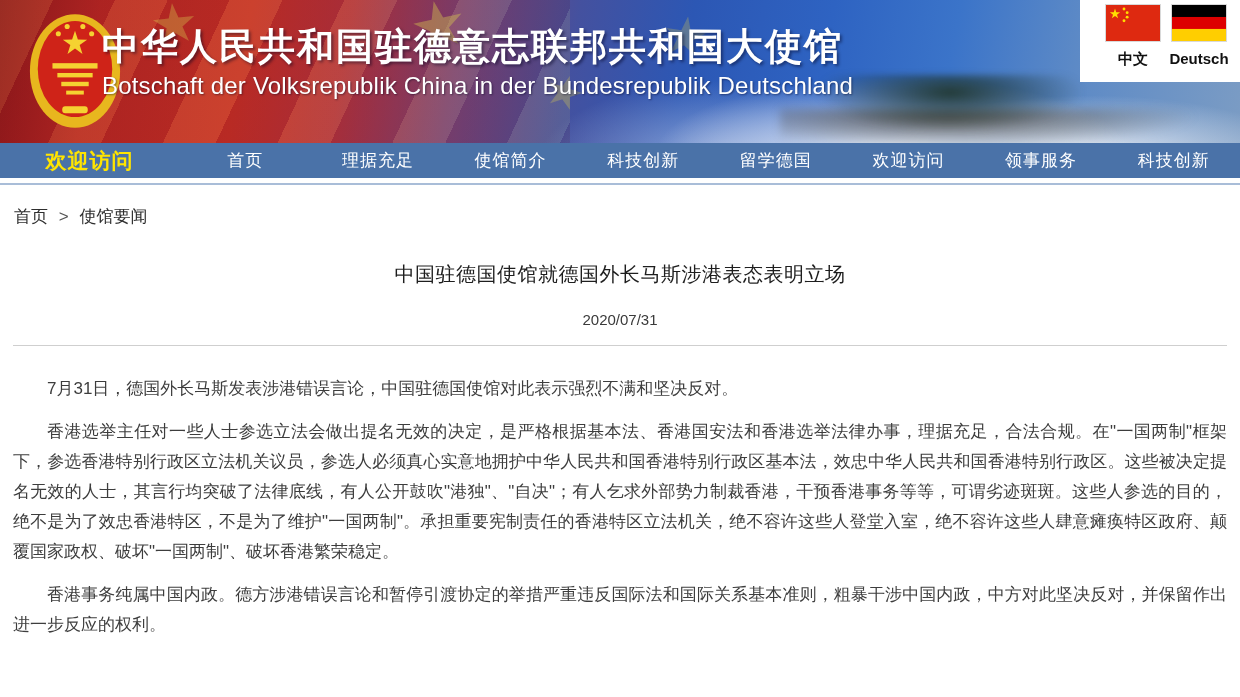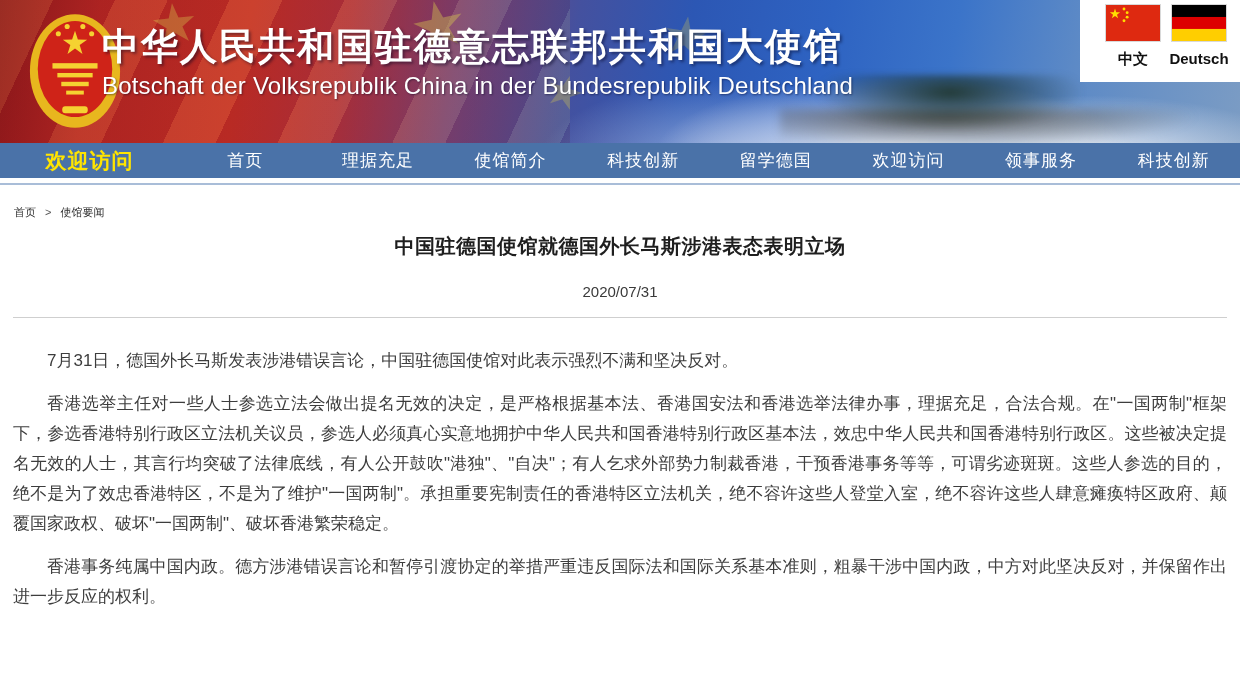--- a/index.html
+++ b/index.html
@@ -74,28 +74,28 @@
     flex: 1.35; text-align: center; color: #ffe400;
     font-weight: bold; font-size: 21px; letter-spacing: 1px;
   }
   .nav-item {
     flex: 1; text-align: center; color: #ffffff; font-size: 17px;
     cursor: pointer; letter-spacing: 1px;
   }
   .nav-rule { height: 2px; background: #a9bdd8; margin-top: 5px; }
 
   
-  .breadcrumb { padding: 20px 14px 0; font-size: 11px; color: #2e2e2e; }
+  .breadcrumb { padding: 20px 14px 0; font-size: 17px; color: #2e2e2e; }
   .breadcrumb .crumb { cursor: pointer; }
   .breadcrumb .sep { margin: 0 6px; color: #555; }
 
   
   .article-title {
-    text-align: center; margin-top: 13px;
-    font-size: 20px; font-weight: bold; color: #1e1e1e; letter-spacing: 0.5px;
+    text-align: center; margin-top: 33px;
+    font-size: 20px; font-weight: normal; color: #1e1e1e; letter-spacing: 0.5px;
   }
   .article-date { text-align: center; margin-top: 23px; font-size: 15px; color: #3a3a3a; }
   .divider { border: none; border-top: 1px solid #cfcfcf; margin: 17px 13px 0; }
   .article-body {
     padding: 28px 13px 0; font-size: 17px; line-height: 30px;
     color: #3d3d3d; text-align: justify;
   }
   .article-body p { text-indent: 2em; margin-bottom: 13px; }
 </style>
 </head>

